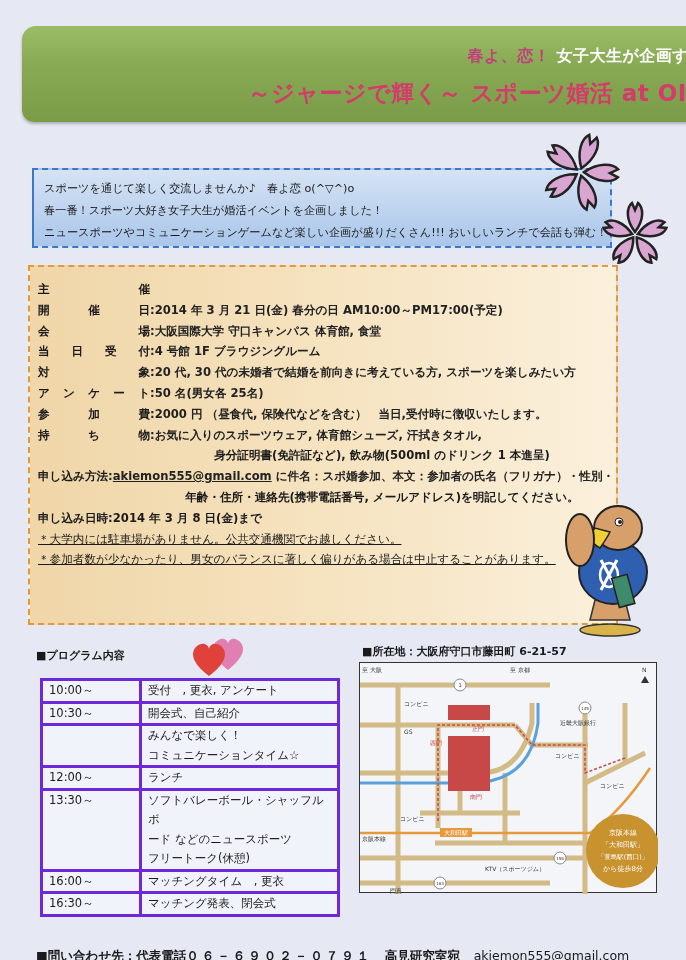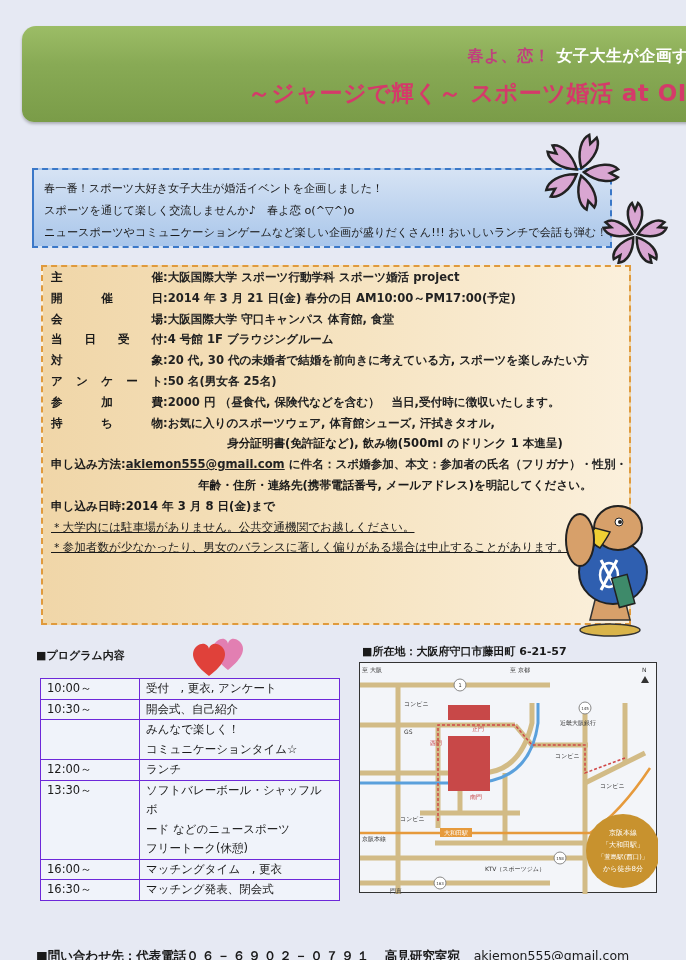--- a/index.html
+++ b/index.html
@@ -27,42 +27,42 @@
     background: linear-gradient(#d6e3f4 0%, #a9c6ea 100%);
     border: 2px dashed #3b78c8;
     border-left-style: solid; border-left-color: #3b78c8;
     padding: 8px 10px;
     font-size: 11.2px; line-height: 22px;
   }
   .info-box {
     position: absolute; left: 28px; top: 265px; width: 590px; height: 360px;
     background: linear-gradient(90deg, #f0d6a8 0%, #f6e4c2 55%, #fbf0dc 100%);
     border: 2px dashed #e09a3c;
-    padding: 0 8px;
-    font-size: 11.6px; line-height: 20.8px; margin-left: 13px;
+    padding: 12px 8px;
+    font-size: 11.6px; line-height: 20.8px;
   }
   .info-row { display: flex; white-space: nowrap; }
   .info-label { display: inline-block; width: 112px; font-weight: bold; text-align-last: justify; text-align: justify; }
   .info-label.wide { width: auto; text-align-last: auto; }
   .info-value { font-weight: bold; color: #222; }
   .indent { padding-left: 118px; font-weight: bold; text-align: center; }
   .indent2 { padding-left: 230px; font-weight: bold; font-size: 10.2px; }
   .email-link { text-decoration: underline; color: #222; }
   .underline { text-decoration: underline; font-weight: normal; }
 
   .sakura { position: absolute; }
   .mascot { position: absolute; left: 555px; top: 480px; width: 110px; height: 160px; }
 
   .program-title { position: absolute; left: 36px; top: 648px; font-size: 11px; font-weight: bold; }
   .hearts { position: absolute; left: 183px; top: 628px; width: 70px; height: 50px; }
   .program-table {
     position: absolute; left: 40px; top: 678px; width: 300px;
     border-collapse: collapse; font-size: 11.5px; background: #f0f3fa;
   }
-  .program-table td { border: 1px solid #6d28d9; padding: 0 6px; vertical-align: top; line-height: 19.5px; }
+  .program-table td { border: 3px solid #6d28d9; padding: 0 6px; vertical-align: top; line-height: 19.5px; }
   .program-table td.time { width: 99px; }
 
   .map-title { position: absolute; left: 362px; top: 644px; font-size: 11px; font-weight: bold; }
   .map { position: absolute; left: 359px; top: 662px; width: 298px; height: 231px; border: 1.5px solid #333; background: #f3f5f9; }
 
   .footer { position: absolute; left: 36px; top: 912px; font-size: 12.5px; font-weight: bold; white-space: nowrap; margin-top: 36px; }
   .footer .email { text-decoration: underline; font-weight: normal; margin-left: 14px; }
   .footer .phone { letter-spacing: 3px; }
 </style>
 </head>
@@ -70,22 +70,22 @@
 
 <div class="title-banner">
   <div class="title-line1">
     <span class="pink">春よ、恋！</span>
     <span class="white">女子大生が企画する</span>
   </div>
   <div class="title-line2">～ジャージで輝く～ スポーツ婚活 at OIU</div>
 </div>
 
 <div class="intro-box">
+  <div>スポーツを通じて楽しく交流しませんか♪　春よ恋 o(^▽^)o</div>
   <div>春一番！スポーツ大好き女子大生が婚活イベントを企画しました！</div>
-  <div>スポーツを通じて楽しく交流しませんか♪　春よ恋 o(^▽^)o</div>
   <div style="white-space:nowrap;">ニュースポーツやコミュニケーションゲームなど楽しい企画が盛りだくさん!!!  おいしいランチで会話も弾む！</div>
 </div>
 
 <svg class="sakura" style="left:540px; top:130px;" width="80" height="85" viewBox="-40 -42 80 85">
   <g fill="#d9a6d2" stroke="#222" stroke-width="2.5">
     <path d="M0,-4 C-10,-18 -10,-32 -4,-38 L0,-30 L4,-38 C10,-32 10,-18 0,-4Z" transform="rotate(20)"></path>
     <path d="M0,-4 C-10,-18 -10,-32 -4,-38 L0,-30 L4,-38 C10,-32 10,-18 0,-4Z" transform="rotate(92)"></path>
     <path d="M0,-4 C-10,-18 -10,-32 -4,-38 L0,-30 L4,-38 C10,-32 10,-18 0,-4Z" transform="rotate(164)"></path>
     <path d="M0,-4 C-10,-18 -10,-32 -4,-38 L0,-30 L4,-38 C10,-32 10,-18 0,-4Z" transform="rotate(236)"></path>
     <path d="M0,-4 C-10,-18 -10,-32 -4,-38 L0,-30 L4,-38 C10,-32 10,-18 0,-4Z" transform="rotate(308)"></path>
@@ -97,21 +97,20 @@
     <path d="M0,-3 C-9,-15 -9,-27 -3,-32 L0,-25 L3,-32 C9,-27 9,-15 0,-3Z" transform="rotate(72)"></path>
     <path d="M0,-3 C-9,-15 -9,-27 -3,-32 L0,-25 L3,-32 C9,-27 9,-15 0,-3Z" transform="rotate(144)"></path>
     <path d="M0,-3 C-9,-15 -9,-27 -3,-32 L0,-25 L3,-32 C9,-27 9,-15 0,-3Z" transform="rotate(216)"></path>
     <path d="M0,-3 C-9,-15 -9,-27 -3,-32 L0,-25 L3,-32 C9,-27 9,-15 0,-3Z" transform="rotate(288)"></path>
   </g>
 </svg>
 
 <div class="info-box">
   <div class="info-row">
     <span class="info-label">主催</span>
-    <span class="info-value">:大阪国際大学 スポーツ行動学科  スポーツ婚活 project</span>
   </div>
   <div class="info-row">
     <span class="info-label">開催日</span>
     <span class="info-value">:2014 年 3 月 21 日(金)  春分の日  AM10:00～PM17:00(予定)</span>
   </div>
   <div class="info-row">
     <span class="info-label">会場</span>
     <span class="info-value">:大阪国際大学 守口キャンパス 体育館, 食堂</span>
   </div>
   <div class="info-row">

